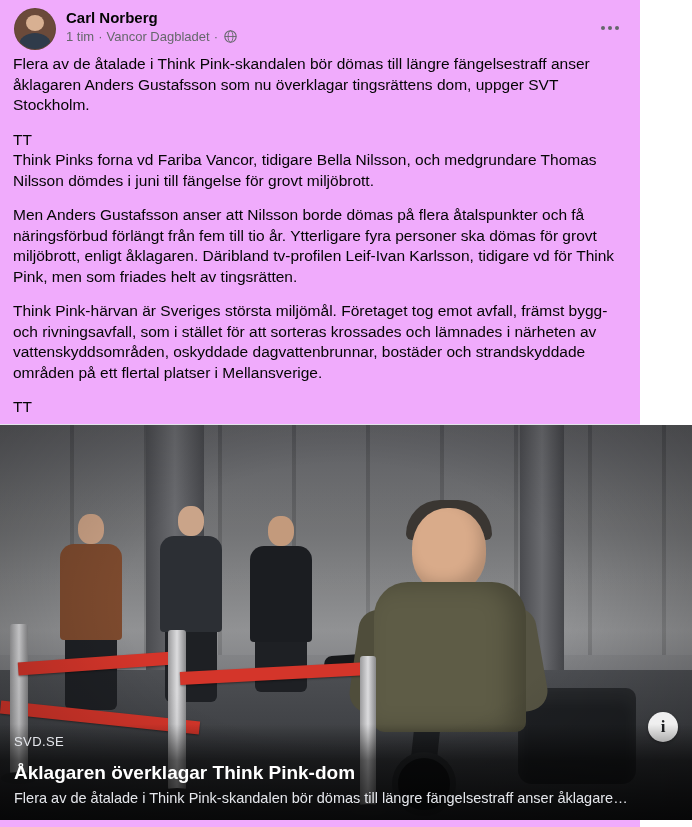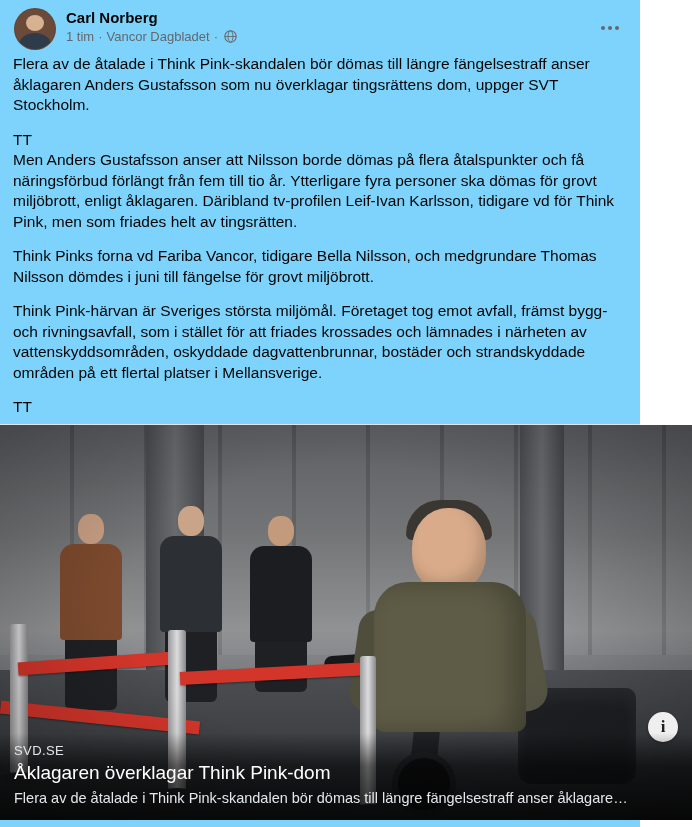--- a/index.html
+++ b/index.html
@@ -11,21 +11,21 @@
     font-family: "Liberation Sans", sans-serif;
     width: 692px;
     height: 827px;
     overflow: hidden;
     color: #050505;
   }
   .post {
     width: 640px;
     height: 827px;
     position: relative;
-    background: #7dd3fc;
+    background: #f0abfc;
     box-sizing: border-box;
   }
   
   .post-header {
     display: flex;
     align-items: flex-start;
     padding: 8px 12px 4px 14px;
     box-sizing: border-box;
     height: 50px;
   }
@@ -332,25 +332,25 @@
     left: 0; right: 0; bottom: 0;
     padding: 10px 14px 12px 14px;
     background: linear-gradient(180deg, rgba(0,0,0,0) 0%, rgba(0,0,0,0.55) 38%, rgba(0,0,0,0.78) 100%);
     color: #ffffff;
     box-sizing: border-box;
   }
   .link-domain {
     font-size: 13px;
     letter-spacing: 0.4px;
     color: #e4e6eb;
-    margin-bottom: 3px;
+    margin-bottom: 12px;
   }
   .link-title {
     font-size: 19px;
-    font-weight: normal;
+    font-weight: bold;
     line-height: 24px;
     margin-bottom: 4px;
     color: #ffffff;
   }
   .link-desc {
     font-size: 14.5px;
     line-height: 19px;
     color: #e4e6eb;
     white-space: nowrap;
     overflow: hidden;
@@ -401,23 +401,23 @@
     <div class="menu-dots">
       <span class="dot"></span>
       <span class="dot"></span>
       <span class="dot"></span>
     </div>
   </div>
 
   <div class="post-body">
     <p>Flera av de åtalade i Think Pink-skandalen bör dömas till längre fängelsestraff anser åklagaren Anders Gustafsson som nu överklagar tingsrättens dom, uppger SVT Stockholm.</p>
     <p class="tight">TT</p>
+    <p>Think Pinks forna vd Fariba Vancor, tidigare Bella Nilsson, och medgrundare Thomas Nilsson dömdes i juni till fängelse för grovt miljöbrott.</p>
     <p>Men Anders Gustafsson anser att Nilsson borde dömas på flera åtalspunkter och få näringsförbud förlängt från fem till tio år. Ytterligare fyra personer ska dömas för grovt miljöbrott, enligt åklagaren. Däribland tv-profilen Leif-Ivan Karlsson, tidigare vd för Think Pink, men som friades helt av tingsrätten.</p>
-    <p>Think Pinks forna vd Fariba Vancor, tidigare Bella Nilsson, och medgrundare Thomas Nilsson dömdes i juni till fängelse för grovt miljöbrott.</p>
-    <p>Think Pink-härvan är Sveriges största miljömål. Företaget tog emot avfall, främst bygg- och rivningsavfall, som i stället för att friades krossades och lämnades i närheten av vattenskyddsområden, oskyddade dagvattenbrunnar, bostäder och strandskyddade områden på ett flertal platser i Mellansverige.</p>
+    <p>Think Pink-härvan är Sveriges största miljömål. Företaget tog emot avfall, främst bygg- och rivningsavfall, som i stället för att sorteras krossades och lämnades i närheten av vattenskyddsområden, oskyddade dagvattenbrunnar, bostäder och strandskyddade områden på ett flertal platser i Mellansverige.</p>
     <p class="tight">TT</p>
   </div>
 
   <div class="attachment">
     <div class="photo">
       <div class="wall"></div>
       <div class="glass"></div>
       <div class="pillar p1"></div>
       <div class="pillar p2"></div>
       <div class="floor"></div>

